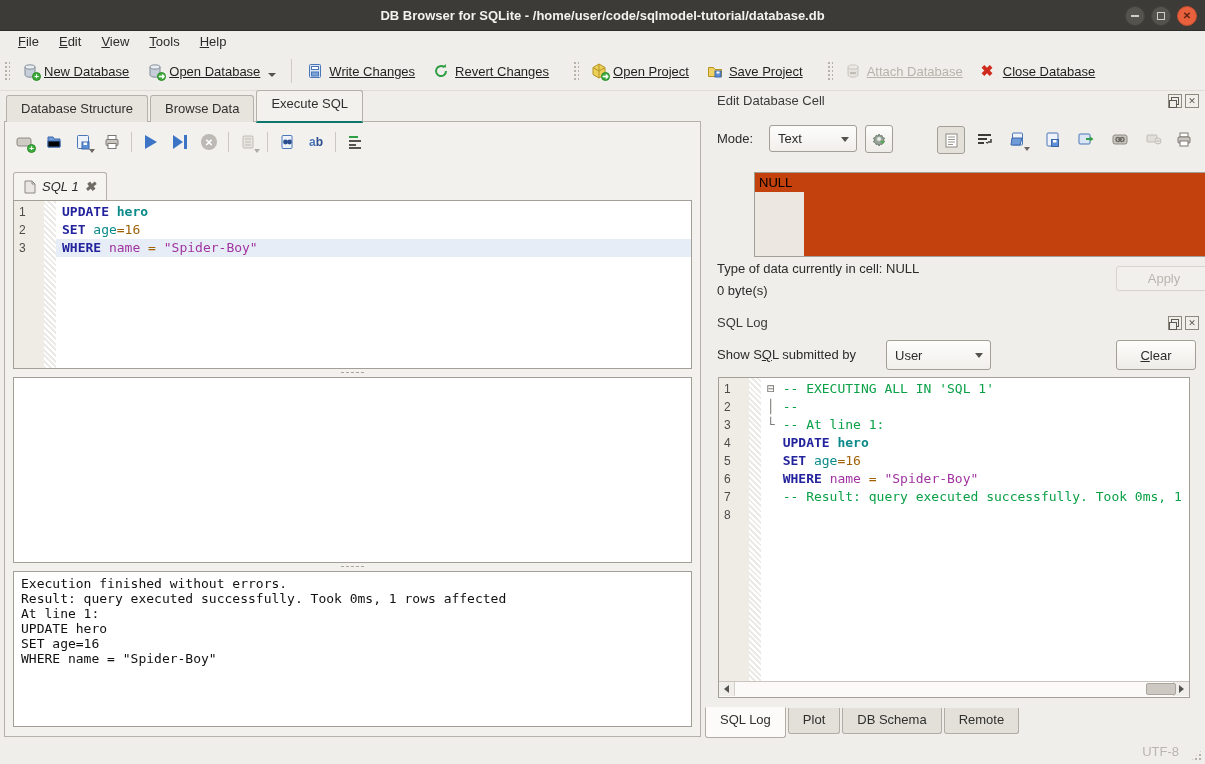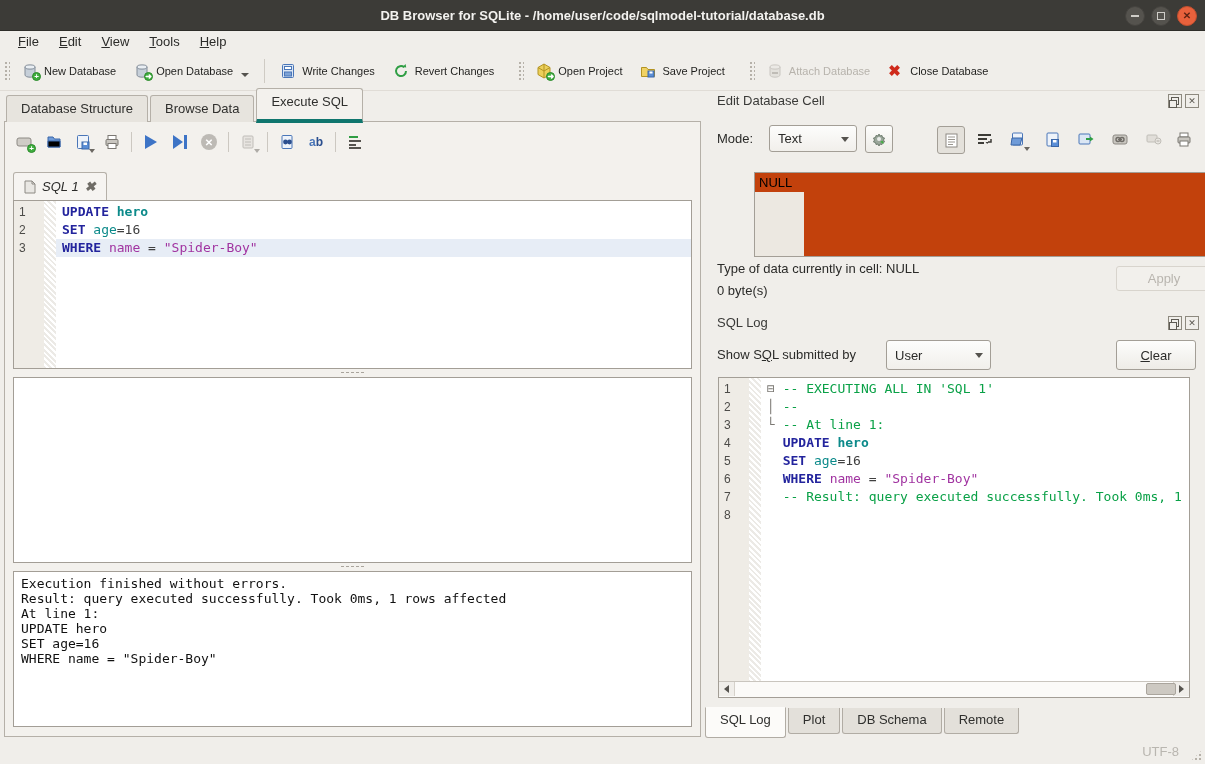--- a/index.html
+++ b/index.html
@@ -17,33 +17,33 @@
 
   
   .menubar{position:absolute;left:0;top:31px;width:100%;height:21px;display:flex;align-items:center;padding-left:8px;box-sizing:border-box;}
   .menu-item{display:inline-block;padding:2px 10px;color:#2b2b29;}
   .menu-item::first-letter{text-decoration:underline;}
 
   
   .toolbar{position:absolute;left:0;top:52px;width:100%;height:38px;display:flex;align-items:center;border-bottom:1px solid #e0dcd6;}
   .grip{width:7px;height:22px;margin:0 3px;background-image:radial-gradient(#b6b1a9 1px,transparent 1.2px);background-size:4px 4px;background-position:1px 1px;}
   .tbtn{display:flex;align-items:center;gap:6px;padding:5px 9px;border-radius:3px;white-space:nowrap;}
-  .tbtn .lbl{font-size:11px;color:#1f1f1d;}
+  .tbtn .lbl{font-size:13px;color:#1f1f1d;text-decoration:underline;}
   .tbtn.disabled .lbl{color:#b7b3ac;}
   .tsep{width:1px;height:24px;background:#cfcbc4;margin:0 6px;}
   .caret{width:0;height:0;border-left:4px solid transparent;border-right:4px solid transparent;border-top:4px solid #55534e;margin-left:2px;align-self:flex-end;margin-bottom:2px;}
   .icon16{position:relative;width:16px;height:16px;flex:0 0 16px;}
   .badge{position:absolute;right:-3px;bottom:-2px;width:9px;height:9px;border-radius:50%;display:flex;align-items:center;justify-content:center;font-size:8px;line-height:1;color:#fff;font-weight:bold;}
   .badge.green{background:#3fae3f;border:1px solid #2c8a2c;box-sizing:border-box;}
   .redx{color:#cf2a1b;font-weight:bold;font-size:15px;line-height:16px;}
 
   
   .maintabs{position:absolute;left:6px;top:91px;height:31px;display:flex;align-items:flex-end;z-index:3;}
   .maintab{padding:5px 14px;height:16px;background:#e7e4de;border:1px solid #b5b0a8;border-bottom:none;margin-right:2px;color:#2f2f2d;border-top-left-radius:3px;border-top-right-radius:3px;}
-  .maintab.active{background:#f3f1ed;height:20px;margin-bottom:-1px;border-bottom:4px solid #0f766e;}
+  .maintab.active{background:#f3f1ed;height:20px;margin-bottom:-1px;border-bottom:2px solid #0f766e;}
 
   
   .left-frame{position:absolute;left:4px;top:121px;width:697px;height:616px;border:1px solid #b5b0a8;background:#f3f1ed;box-sizing:border-box;}
   .sql-toolbar{position:absolute;left:10px;top:7px;height:26px;display:flex;align-items:center;gap:9px;}
   .sicon{width:20px;height:18px;display:flex;align-items:center;justify-content:center;position:relative;}
   .ssep{width:1px;height:20px;background:#ccc8c1;}
   .tri{width:0;height:0;border-left:12px solid #3d74c6;border-top:7px solid transparent;border-bottom:7px solid transparent;}
   .tri-bar{display:flex;align-items:center;}
   .tri-bar .bar{width:3px;height:14px;background:#3d74c6;margin-left:1px;}
   .stopc{width:16px;height:16px;border-radius:50%;background:#bdbab5;color:#fff;font-size:10px;font-weight:bold;display:flex;align-items:center;justify-content:center;}
@@ -59,21 +59,21 @@
   .hatch{width:12px;flex:0 0 12px;background:repeating-linear-gradient(45deg,#eceae6 0 2px,#ffffff 2px 4px);}
   .code-col{flex:1;padding-top:2px;font-family:"DejaVu Sans Mono",monospace;font-size:13px;overflow:hidden;}
   .code-line{height:18px;line-height:18px;white-space:pre;padding-left:6px;}
   .code-line.hl{background:#e7edf6;}
   .tk-kw{color:#23249d;font-weight:bold;}
   .tk-tbl{color:#0c8a8a;font-weight:bold;}
   .tk-fld{color:#0c8a8a;}
   .tk-id{color:#a134a1;}
   .tk-str{color:#a134a1;}
   .tk-cmt{color:#0aa147;}
-  .tk-pl{color:#404040;}
+  .tk-pl{color:#a16207;}
   .fold{color:#7b7873;font-family:"DejaVu Sans Mono",monospace;}
 
   .hsplit{position:absolute;left:8px;width:679px;height:7px;display:flex;align-items:center;justify-content:center;}
   .hsplit .dots{width:26px;height:3px;background-image:radial-gradient(#a9a49c 1px,transparent 1.2px);background-size:5px 3px;}
 
   .grid-box{position:absolute;left:8px;top:255px;width:679px;height:186px;background:#fff;border:1px solid #a39e96;box-sizing:border-box;}
   .msg-box{position:absolute;left:8px;top:449px;width:679px;height:156px;background:#fff;border:1px solid #a39e96;box-sizing:border-box;padding:4px 7px;font-family:"DejaVu Sans Mono",monospace;font-size:13px;line-height:15px;color:#111;}
 
   
   .right-panel{position:absolute;left:705px;top:90px;width:500px;height:650px;}

